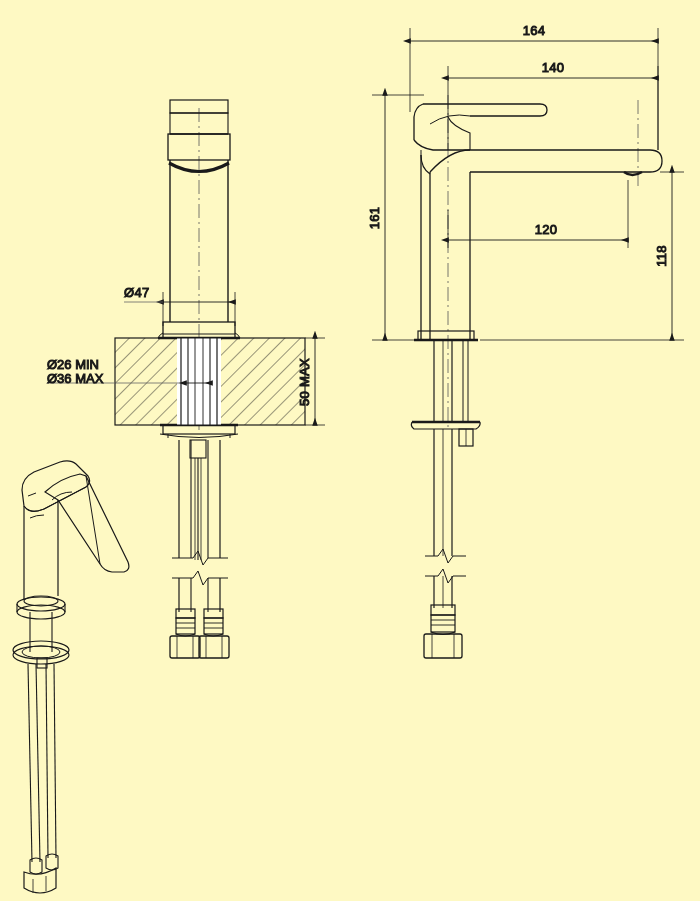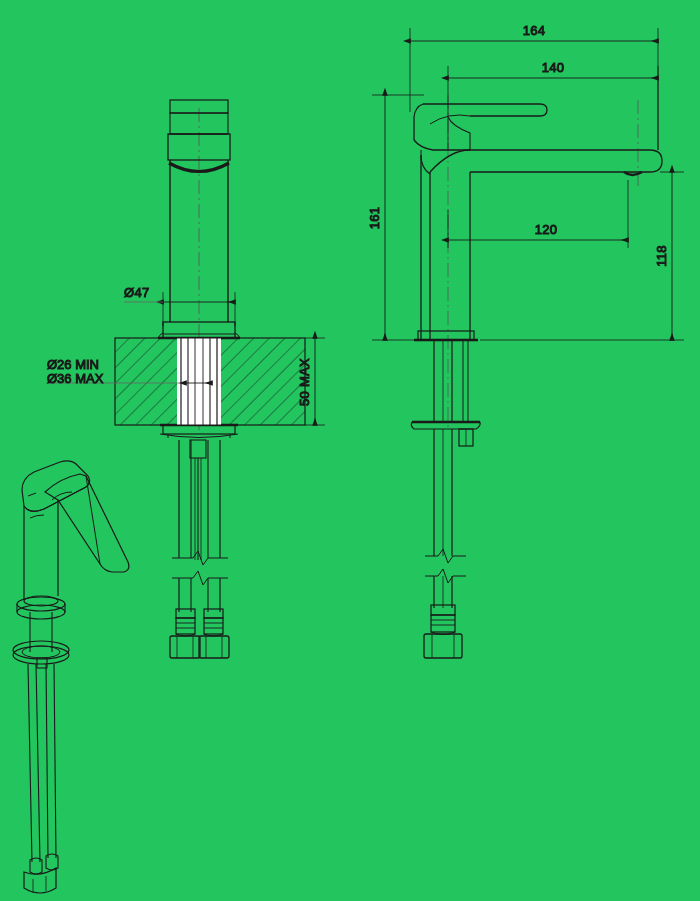--- a/index.html
+++ b/index.html
@@ -4,21 +4,21 @@
 <title>Faucet Technical Drawing</title>
 <style>
   html,body{margin:0;padding:0;background:#ffffff;}
   body{
     width:700px;height:901px;
     font-family:"Liberation Sans", sans-serif;
     color:#1a1a1a;
     overflow:hidden;
     position:relative;
   }
-  #sheet{position:absolute;left:0;top:0;width:700px;height:901px;background:#22c55e;}
+  #sheet{position:absolute;left:0;top:0;width:700px;height:901px;background:#fef9c3;}
   svg{display:block;}
   .dimtext{
     font-family:"Liberation Sans", sans-serif;
     font-size:13px;
     fill:#1a1a1a;
     letter-spacing:0.3px;
   }
   .dimtext-v{
     font-family:"Liberation Sans", sans-serif;
     font-size:13px;

